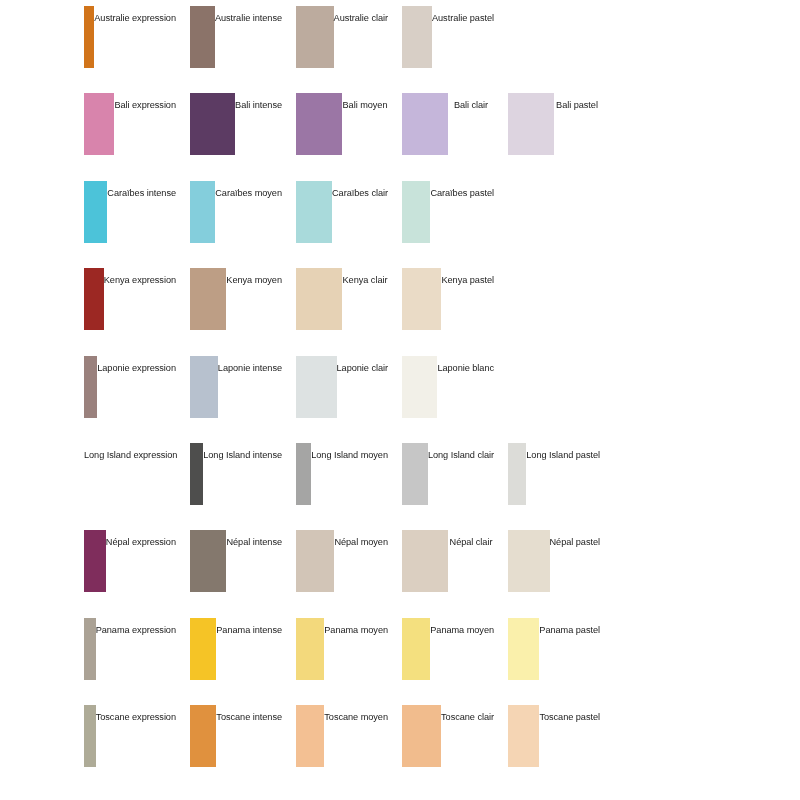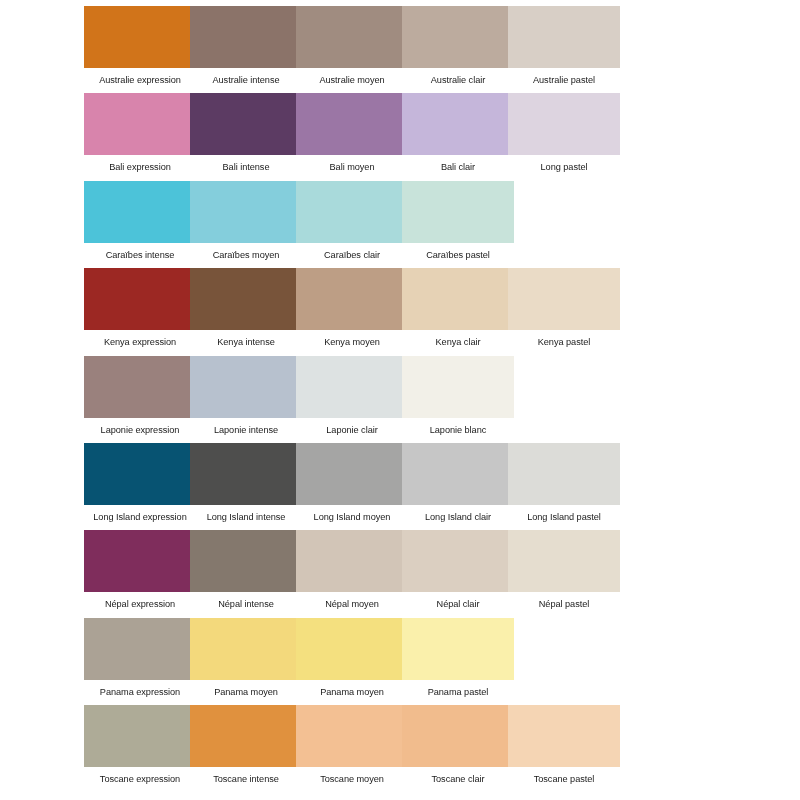--- a/index.html
+++ b/index.html
@@ -24,21 +24,21 @@
     display: flex;
     flex-direction: row;
     justify-content: flex-start;
     align-items: flex-start;
     height: 87.4px;
   }
   .swatch-cell {
     width: 92px;
     margin-right: 14px;
     display: flex;
-    flex-direction: column;
+    flex-direction: row;
     align-items: stretch;
     justify-content: space-between;
   }
   .swatch-cell:last-child {
     margin-right: 0;
   }
   .swatch-chip {
     width: 112px;
     height: 62px;
     display: block;
@@ -63,24 +63,20 @@
     <div class="palette-row">
       <div class="swatch-cell">
         <div class="swatch-chip" style="background-color: rgb(209, 116, 26);"></div>
         <div class="swatch-label">Australie expression</div>
       </div>
       <div class="swatch-cell">
         <div class="swatch-chip" style="background-color: rgb(139, 115, 105);"></div>
         <div class="swatch-label">Australie intense</div>
       </div>
       <div class="swatch-cell">
-        <div class="swatch-chip" style="background-color: rgb(160, 140, 128);"></div>
-        <div class="swatch-label">Australie moyen</div>
-      </div>
-      <div class="swatch-cell">
         <div class="swatch-chip" style="background-color: rgb(188, 171, 158);"></div>
         <div class="swatch-label">Australie clair</div>
       </div>
       <div class="swatch-cell">
         <div class="swatch-chip" style="background-color: rgb(216, 207, 198);"></div>
         <div class="swatch-label">Australie pastel</div>
       </div>
     </div>
     <div class="palette-row">
       <div class="swatch-cell">
@@ -94,21 +90,21 @@
       <div class="swatch-cell">
         <div class="swatch-chip" style="background-color: rgb(155, 118, 165);"></div>
         <div class="swatch-label">Bali moyen</div>
       </div>
       <div class="swatch-cell">
         <div class="swatch-chip" style="background-color: rgb(197, 182, 218);"></div>
         <div class="swatch-label">Bali clair</div>
       </div>
       <div class="swatch-cell">
         <div class="swatch-chip" style="background-color: rgb(221, 212, 224);"></div>
-        <div class="swatch-label">Long pastel</div>
+        <div class="swatch-label">Bali pastel</div>
       </div>
     </div>
     <div class="palette-row">
       <div class="swatch-cell">
         <div class="swatch-chip" style="background-color: rgb(76, 195, 217);"></div>
         <div class="swatch-label">Caraïbes intense</div>
       </div>
       <div class="swatch-cell">
         <div class="swatch-chip" style="background-color: rgb(132, 206, 220);"></div>
         <div class="swatch-label">Caraïbes moyen</div>
@@ -121,24 +117,20 @@
         <div class="swatch-chip" style="background-color: rgb(200, 227, 218);"></div>
         <div class="swatch-label">Caraïbes pastel</div>
       </div>
     </div>
     <div class="palette-row">
       <div class="swatch-cell">
         <div class="swatch-chip" style="background-color: rgb(156, 40, 35);"></div>
         <div class="swatch-label">Kenya expression</div>
       </div>
       <div class="swatch-cell">
-        <div class="swatch-chip" style="background-color: rgb(120, 84, 58);"></div>
-        <div class="swatch-label">Kenya intense</div>
-      </div>
-      <div class="swatch-cell">
         <div class="swatch-chip" style="background-color: rgb(189, 158, 133);"></div>
         <div class="swatch-label">Kenya moyen</div>
       </div>
       <div class="swatch-cell">
         <div class="swatch-chip" style="background-color: rgb(230, 210, 181);"></div>
         <div class="swatch-label">Kenya clair</div>
       </div>
       <div class="swatch-cell">
         <div class="swatch-chip" style="background-color: rgb(234, 219, 198);"></div>
         <div class="swatch-label">Kenya pastel</div>
@@ -203,20 +195,24 @@
       </div>
       <div class="swatch-cell">
         <div class="swatch-chip" style="background-color: rgb(229, 221, 207);"></div>
         <div class="swatch-label">Népal pastel</div>
       </div>
     </div>
     <div class="palette-row">
       <div class="swatch-cell">
         <div class="swatch-chip" style="background-color: rgb(171, 162, 149);"></div>
         <div class="swatch-label">Panama expression</div>
+      </div>
+      <div class="swatch-cell">
+        <div class="swatch-chip" style="background-color: rgb(245, 196, 38);"></div>
+        <div class="swatch-label">Panama intense</div>
       </div>
       <div class="swatch-cell">
         <div class="swatch-chip" style="background-color: rgb(243, 217, 124);"></div>
         <div class="swatch-label">Panama moyen</div>
       </div>
       <div class="swatch-cell">
         <div class="swatch-chip" style="background-color: rgb(244, 224, 127);"></div>
         <div class="swatch-label">Panama moyen</div>
       </div>
       <div class="swatch-cell">

